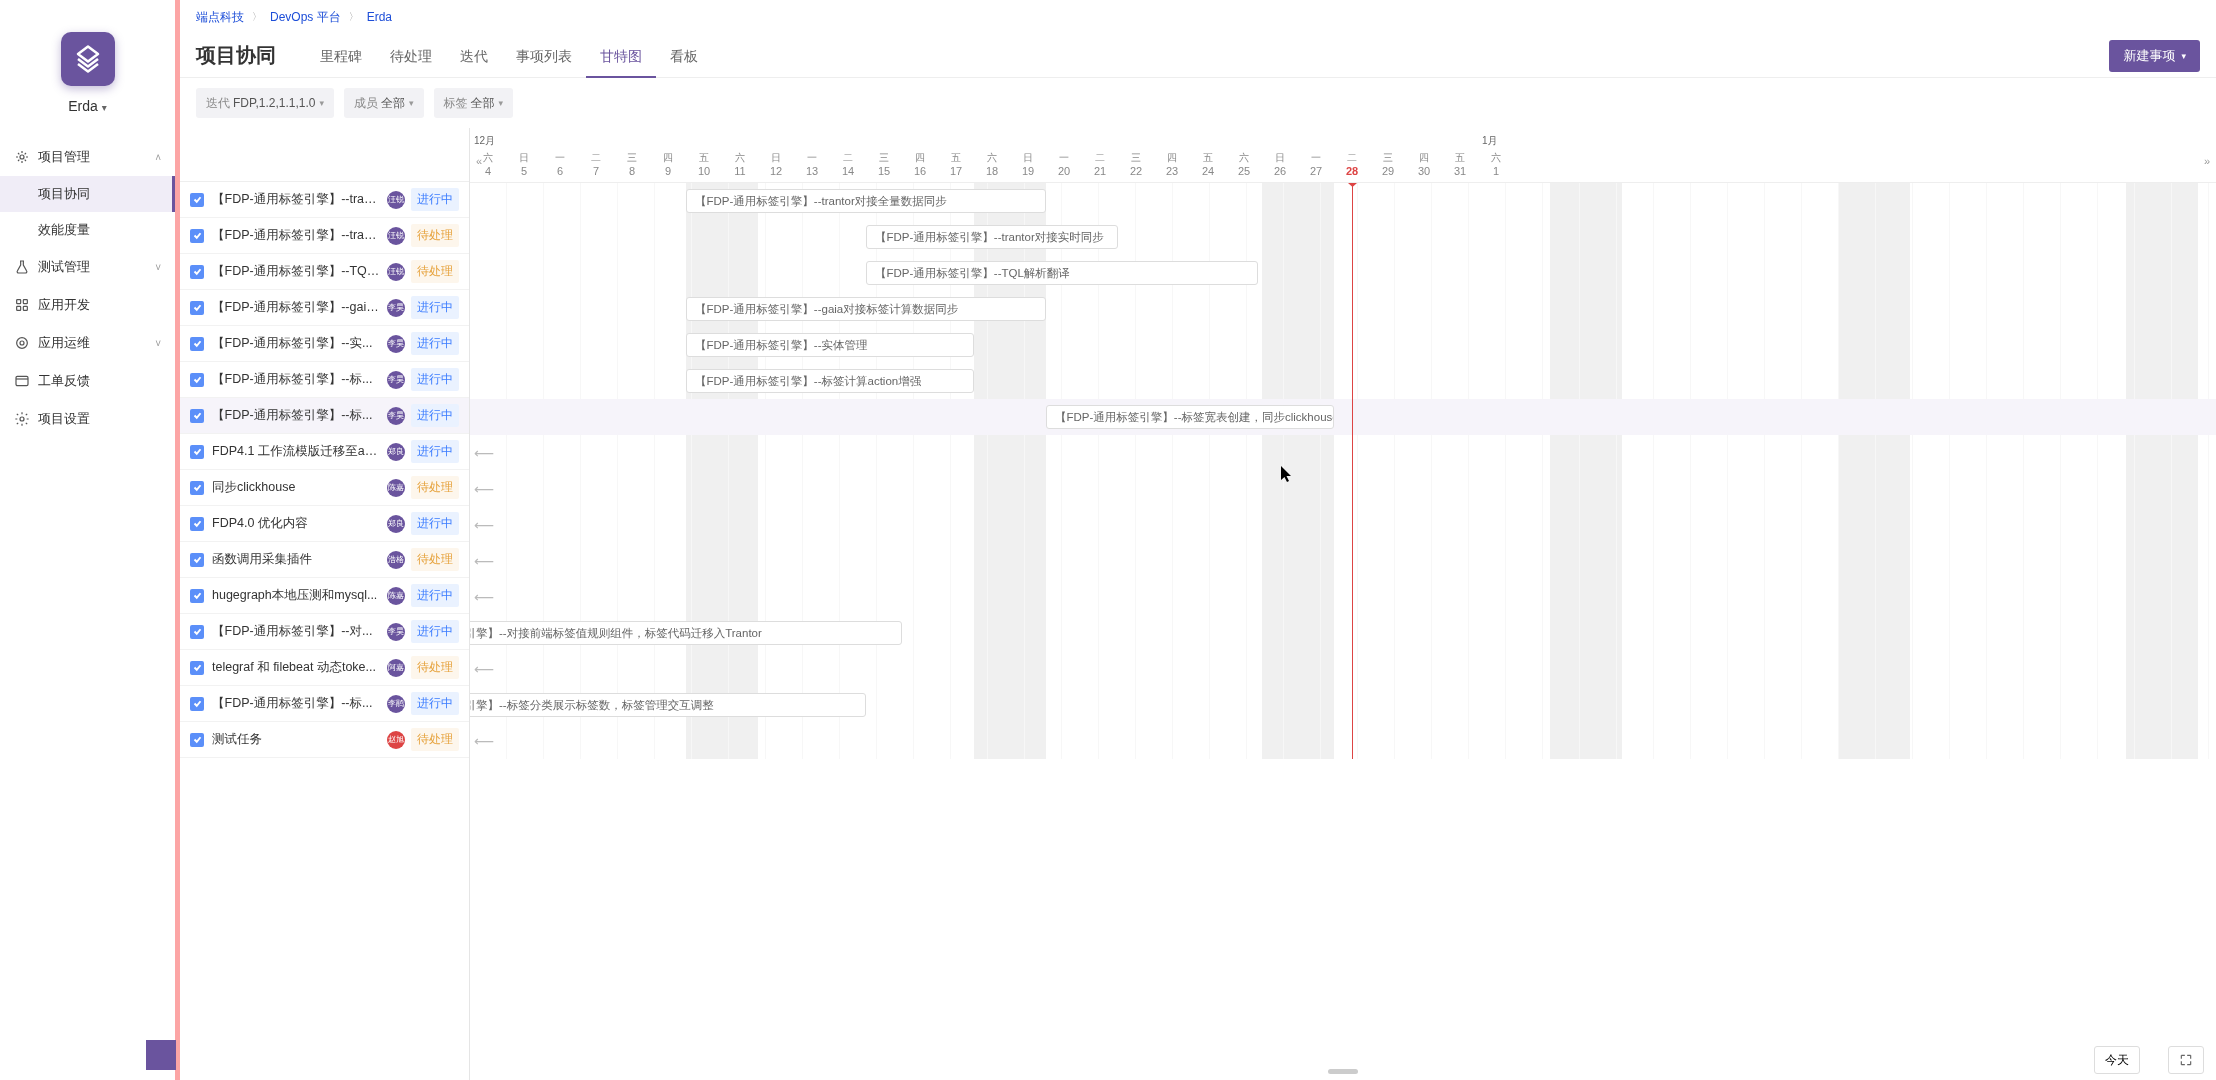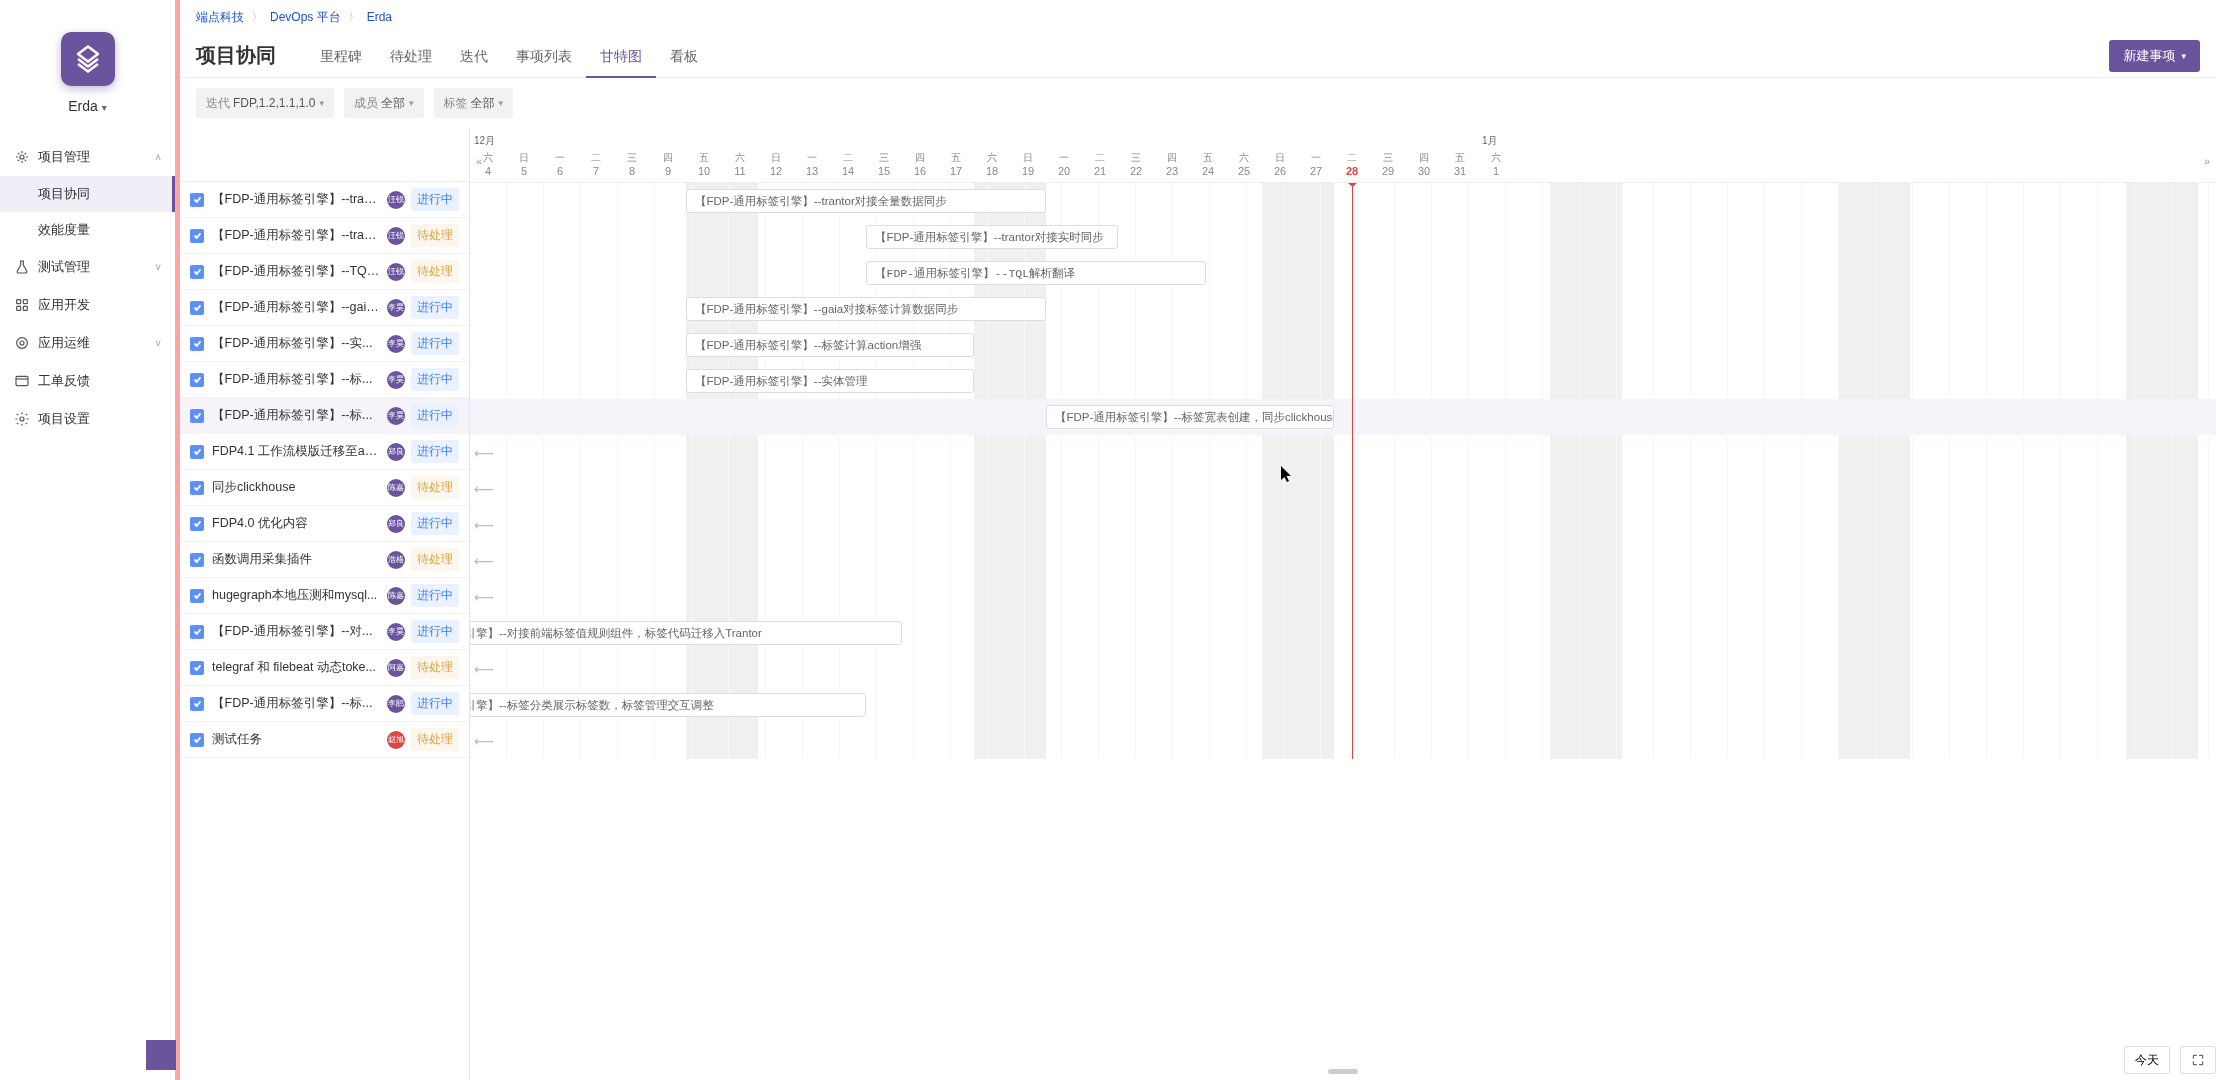--- a/index.html
+++ b/index.html
@@ -60,21 +60,21 @@
 .nav-arrow.l{left:2px}
 .nav-arrow.r{right:2px}
 .bars{position:relative}
 .bars-bg{position:absolute;inset:0;background:repeating-linear-gradient(90deg,transparent 0 36px,#f7f7f7 36px 37px),repeating-linear-gradient(90deg,transparent 0 216px,#f0f0f0 216px 288px)}
 .bar-row{height:36px;position:relative;border-bottom:1px solid transparent}
 .bar-row.hl{background:#f6f4fa}
 .bar{position:absolute;height:24px;top:6px;background:#fff;border:1px solid #ddd;border-radius:3px;display:flex;align-items:center;padding:0 8px;font-size:11.5px;color:#666;white-space:nowrap;overflow:hidden}
 .back-arrow{position:absolute;left:4px;top:10px;color:#bbb;font-size:14px}
 .today-line{position:absolute;top:0;bottom:0;width:1px;background:#d44;z-index:1}
 .today-pin{position:absolute;top:-6px;left:-4px;width:9px;height:10px;background:#d44;clip-path:polygon(0 0,100% 0,100% 60%,50% 100%,0 60%)}
-.footer-bar{position:absolute;bottom:6px;right:0;display:flex;gap:10px}
+.footer-bar{position:absolute;bottom:6px;right:12px;display:flex;gap:28px}
 .f-btn{height:28px;padding:0 10px;border:1px solid #ddd;border-radius:3px;background:#fff;cursor:pointer;font-size:12px;display:flex;align-items:center}
 .scroll-hint{position:absolute;bottom:6px;left:50%;width:30px;height:5px;background:#ccc;border-radius:3px;transform:translateX(-50%)}
 .cursor{position:fixed;width:14px;height:18px;pointer-events:none;z-index:999}
 </style>
 </head>
 <body>
 
 <div class="app">
   <div class="side">
     <div class="logo">
@@ -477,30 +477,30 @@
         </div>
         <div class="bars" id="bars">
           <div class="bars-bg"></div>
         <div class="bar-row">
               <div class="bar" style="left: 216px; width: 360px;">【FDP-通用标签引擎】--trantor对接全量数据同步</div>
             </div>
             <div class="bar-row">
               <div class="bar" style="left: 396px; width: 252px;">【FDP-通用标签引擎】--trantor对接实时同步</div>
             </div>
             <div class="bar-row">
-              <div class="bar" style="left: 396px; width: 340px; font-family: Liberation Mono, monospace;">【FDP-通用标签引擎】--TQL解析翻译</div>
+              <div class="bar" style="left: 396px; width: 392px;">【FDP-通用标签引擎】--TQL解析翻译</div>
             </div>
             <div class="bar-row">
               <div class="bar" style="left: 216px; width: 360px;">【FDP-通用标签引擎】--gaia对接标签计算数据同步</div>
             </div>
             <div class="bar-row">
+              <div class="bar" style="left: 216px; width: 288px;">【FDP-通用标签引擎】--实体管理</div>
+            </div>
+            <div class="bar-row">
               <div class="bar" style="left: 216px; width: 288px;">【FDP-通用标签引擎】--标签计算action增强</div>
-            </div>
-            <div class="bar-row">
-              <div class="bar" style="left: 216px; width: 288px;">【FDP-通用标签引擎】--实体管理</div>
             </div>
             <div class="bar-row hl">
               <div class="bar" style="left: 576px; width: 288px;">【FDP-通用标签引擎】--标签宽表创建，同步clickhouse</div>
             </div>
             <div class="bar-row">
               <span class="back-arrow">⟵</span>
             </div>
             <div class="bar-row">
               <span class="back-arrow">⟵</span>
             </div>

